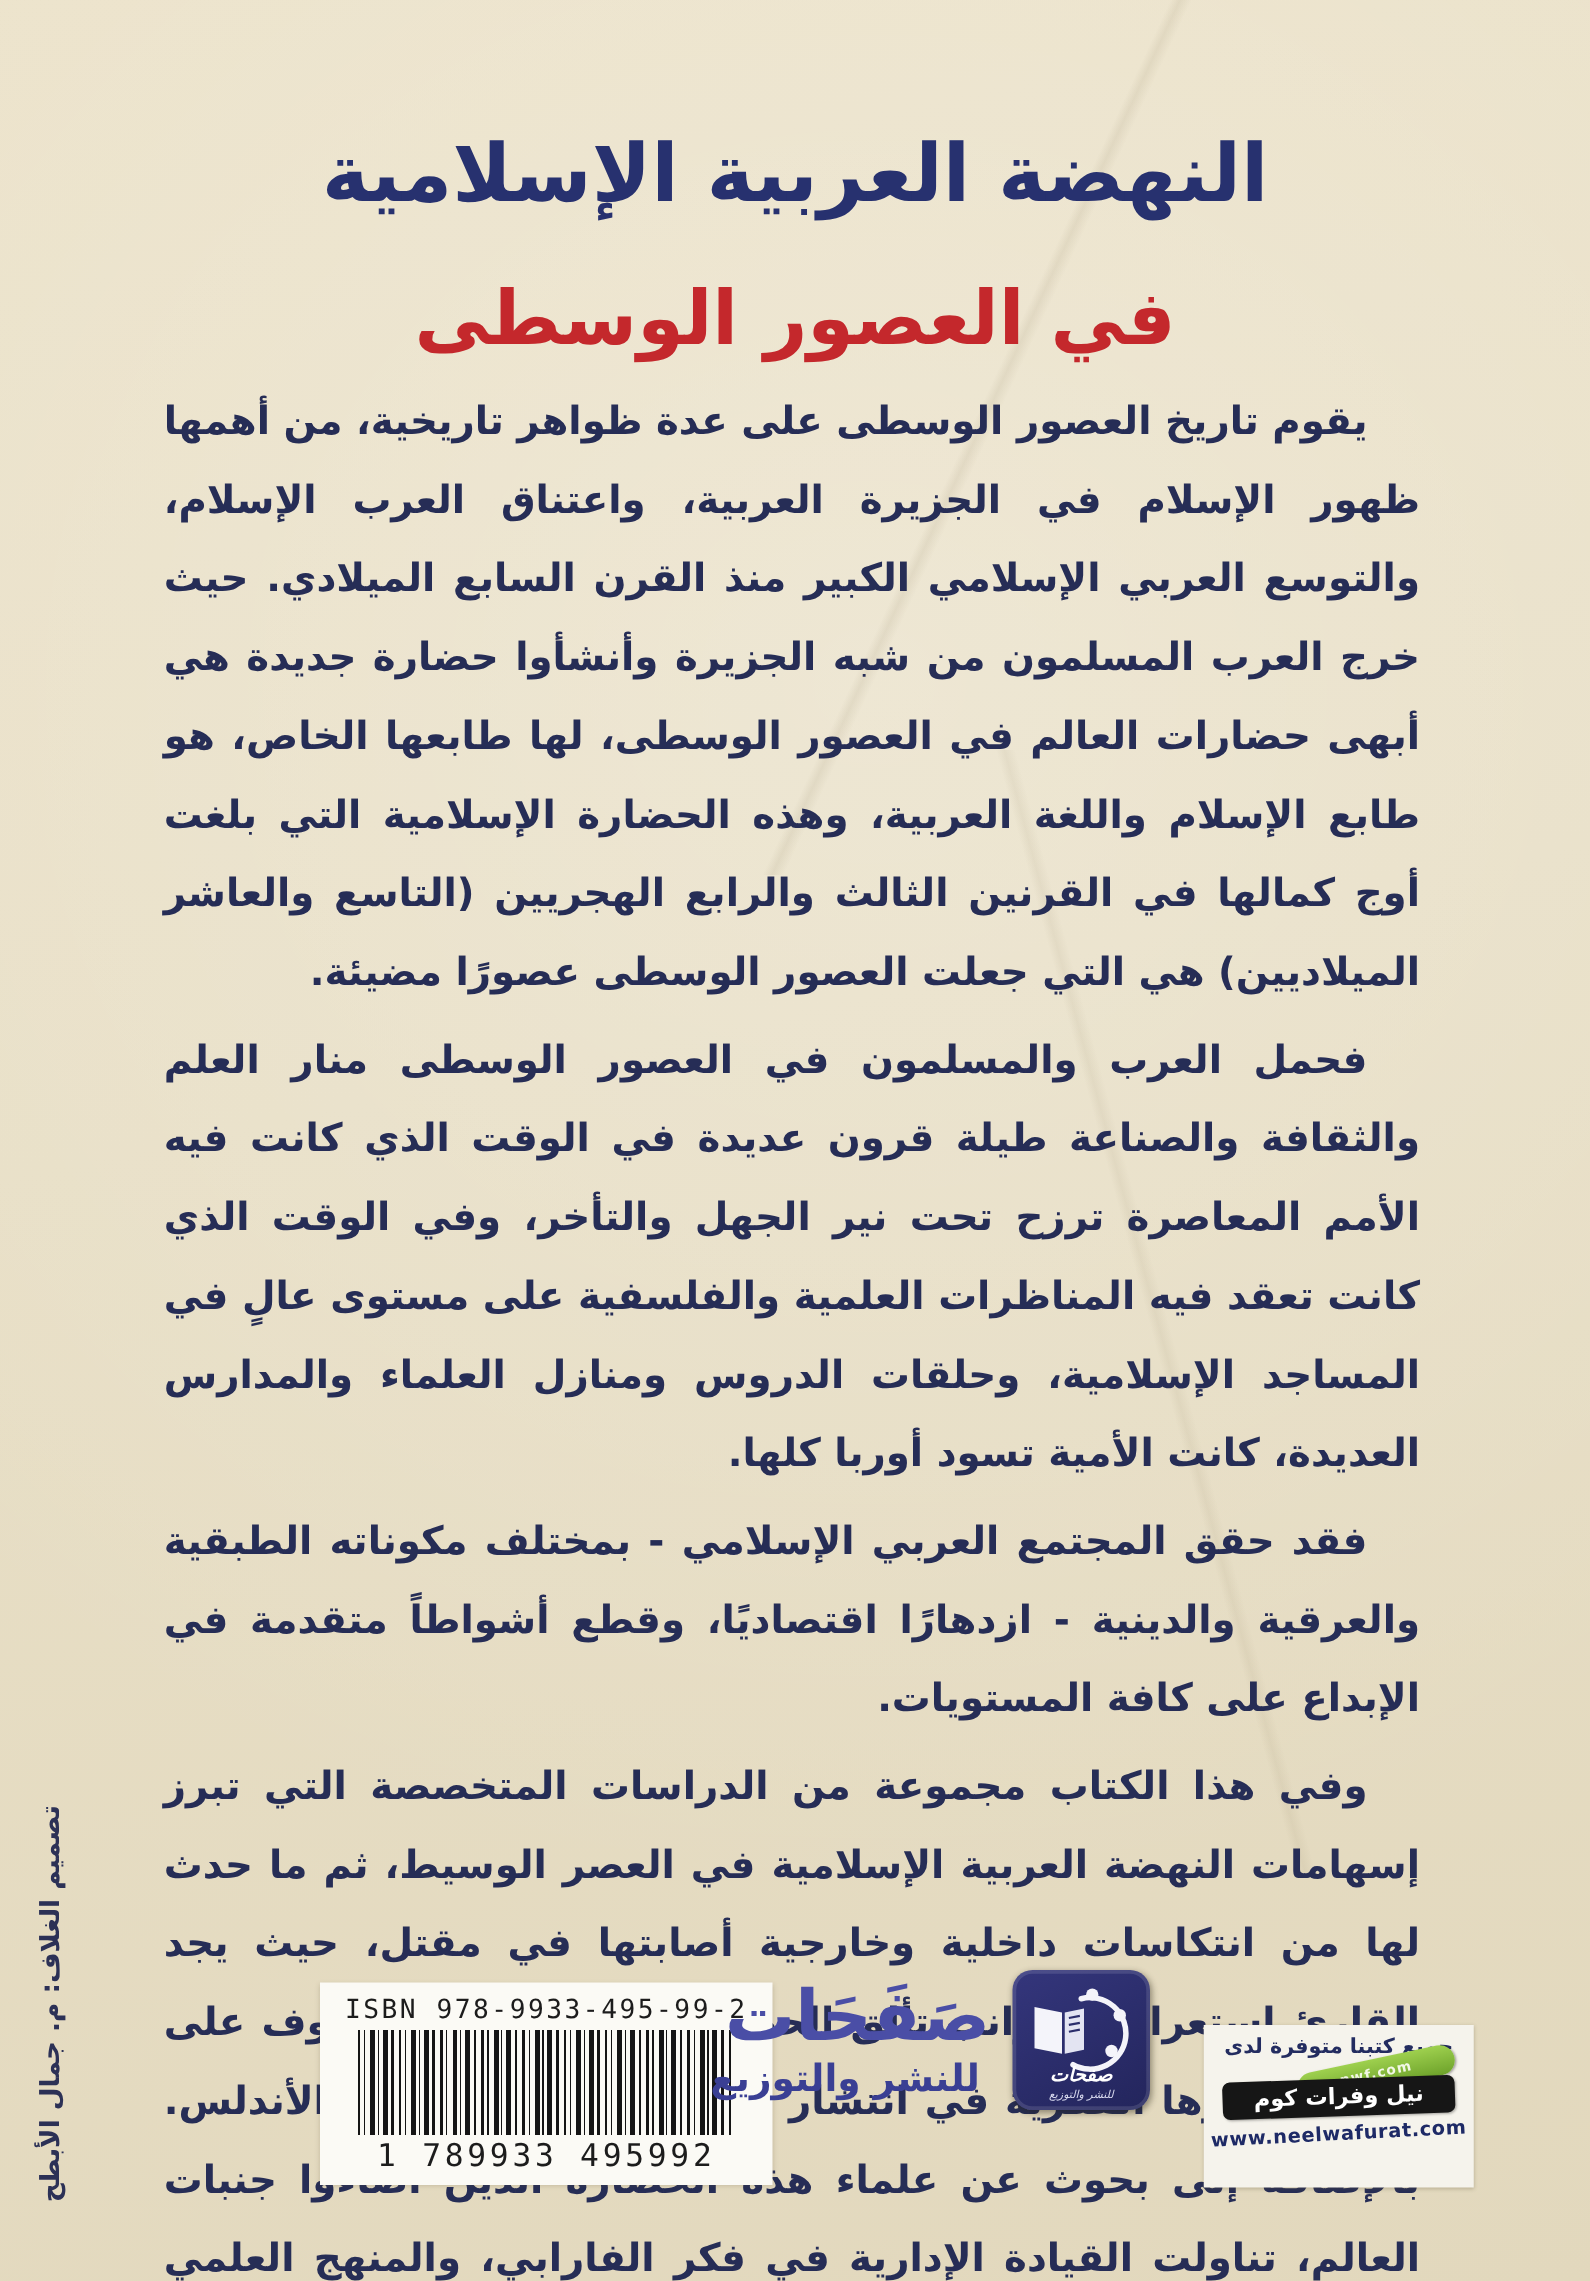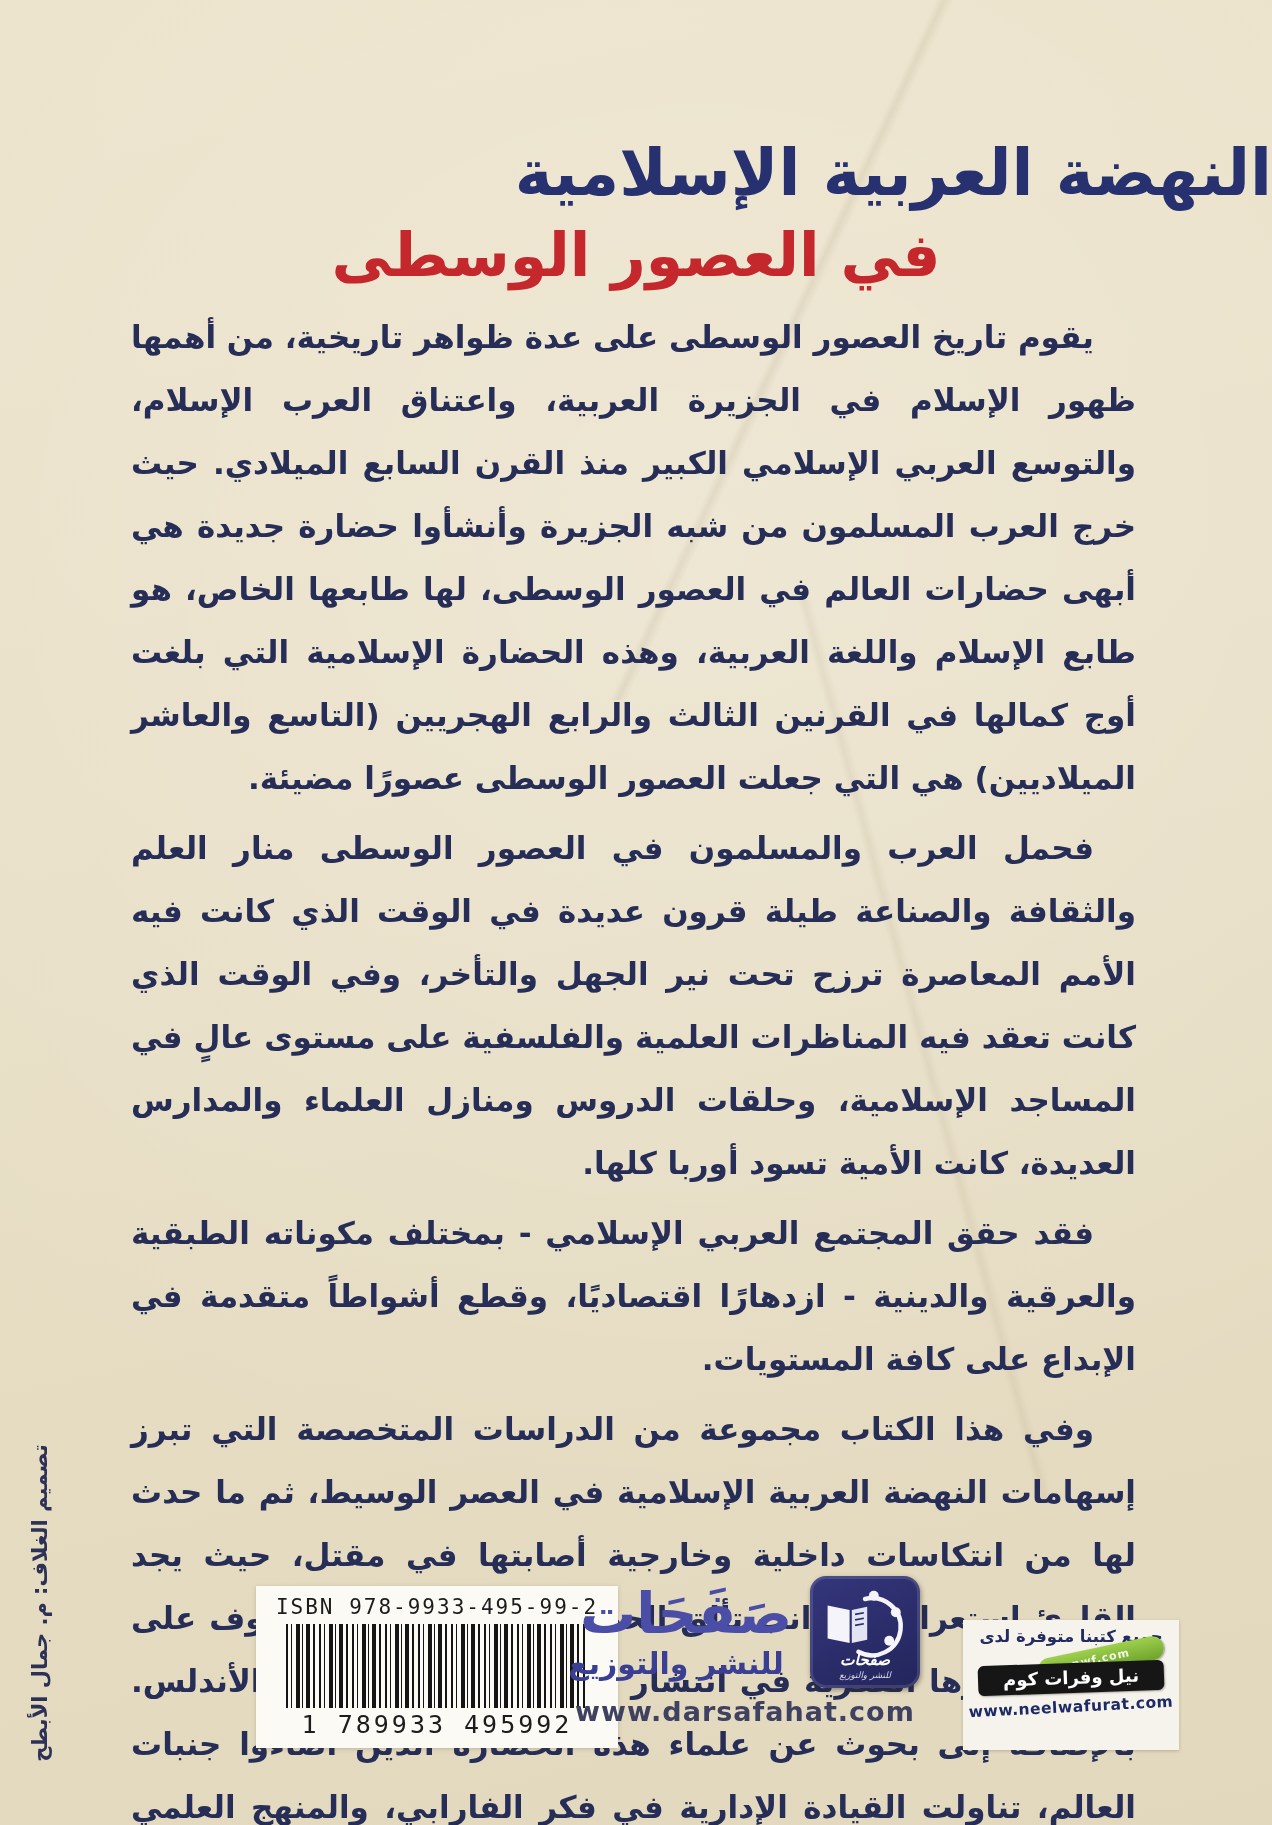--- a/index.html
+++ b/index.html
@@ -23,25 +23,25 @@
     position: absolute; inset: 0;
     background:
       linear-gradient(115deg, transparent 48.6%, rgba(120,105,70,0.10) 49%, transparent 49.5%) 0 0 / 1600px 700px no-repeat,
       linear-gradient(75deg, transparent 59.6%, rgba(120,105,70,0.08) 60%, transparent 60.5%) 0 600px / 1500px 900px no-repeat;
     pointer-events: none;
   }
 
   .title {
     position: absolute;
     top: 103px; left: 0; right: 0;
+    text-align: center;
     font-size: 64px;
     font-weight: bold;
     color: #27316f;
     letter-spacing: 0px;
-    margin-top: 33px;
   }
   .subtitle {
     position: absolute;
     top: 220px; left: 0; right: 0;
     text-align: center;
     font-size: 60px;
     font-weight: bold;
     color: #c4282c;
   }
 
@@ -249,21 +249,20 @@
 
           <text x="50" y="80" text-anchor="middle" font-size="14" font-weight="bold" fill="#ffffff">صفحات</text>
           <text x="50" y="92" text-anchor="middle" font-size="8" fill="#d8d9ee">للنشر والتوزيع</text>
         </svg>
       </div>
       <div class="pub-text">
         <div class="pub-name">صَفَحَات</div>
         <div class="pub-tagline">للنشر والتوزيع</div>
       </div>
     </div>
-    <div class="pub-site">www.darsafahat.com</div>
   </div>
 
   <div class="nwf-badge">
     <div class="nwf-top">جميع كتبنا متوفرة لدى</div>
     <div class="nwf-pill-green">nwf.com</div>
     <div class="nwf-pill-black">نيل وفرات كوم</div>
     <div class="nwf-site">www.neelwafurat.com</div>
   </div>
 
 </div>

